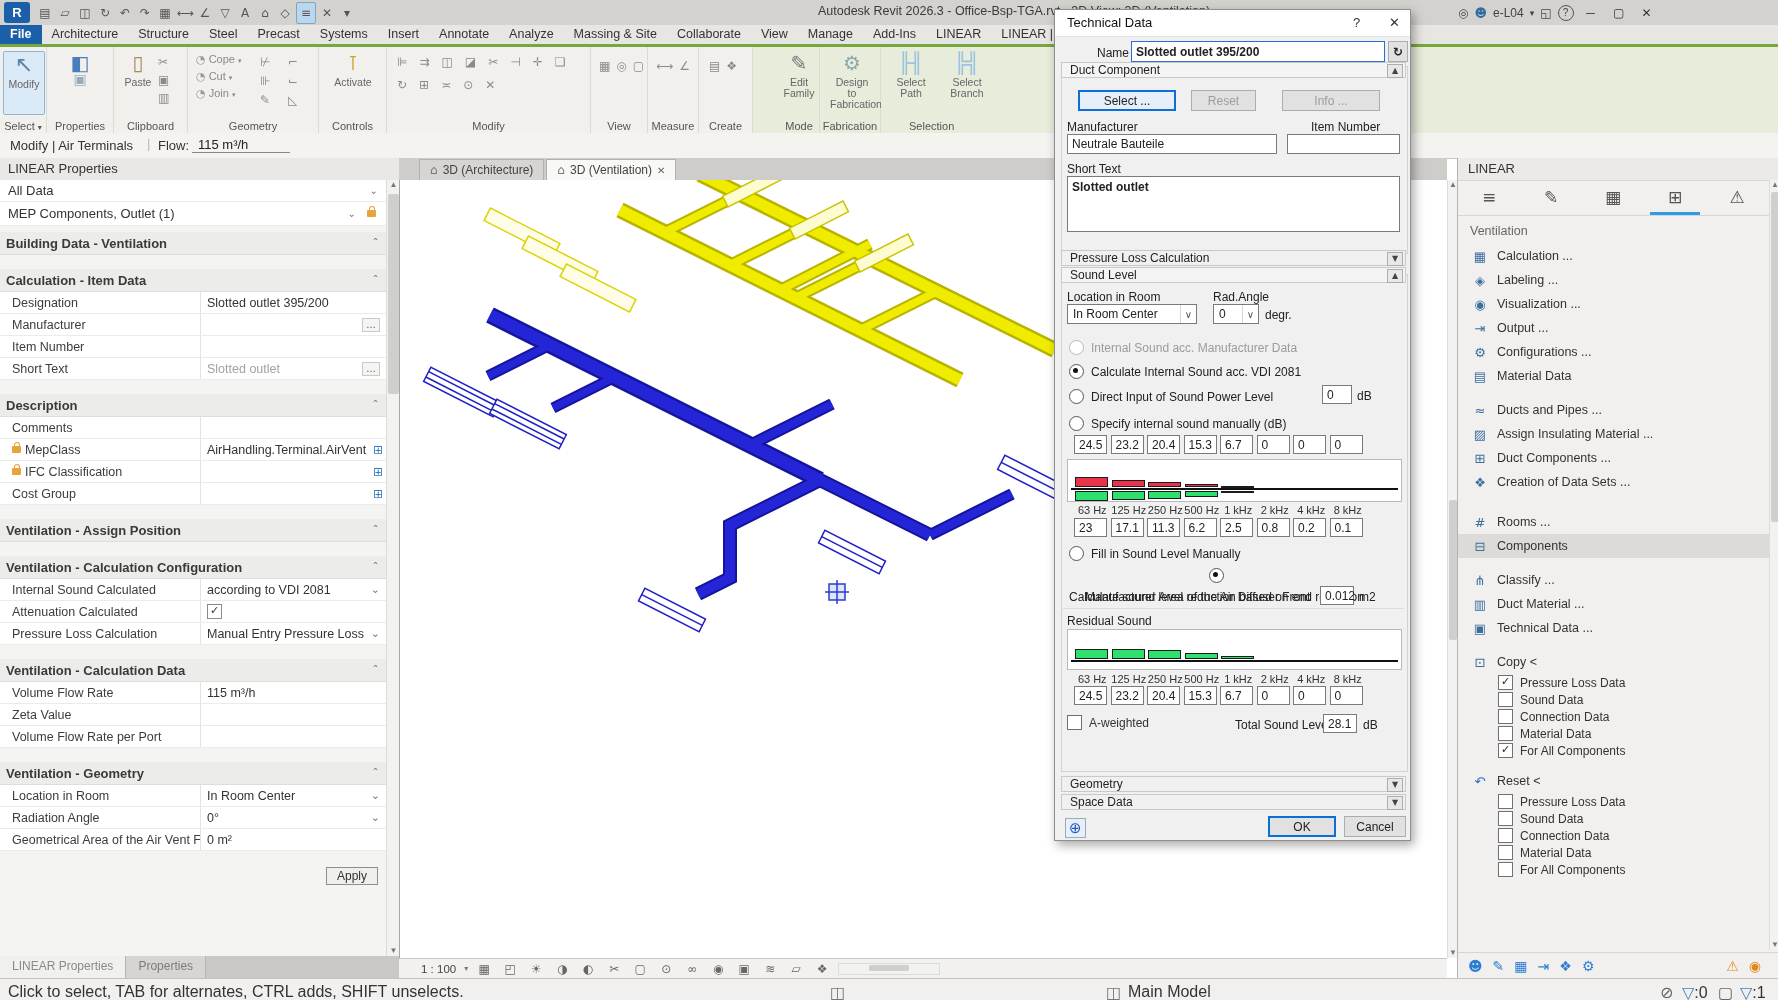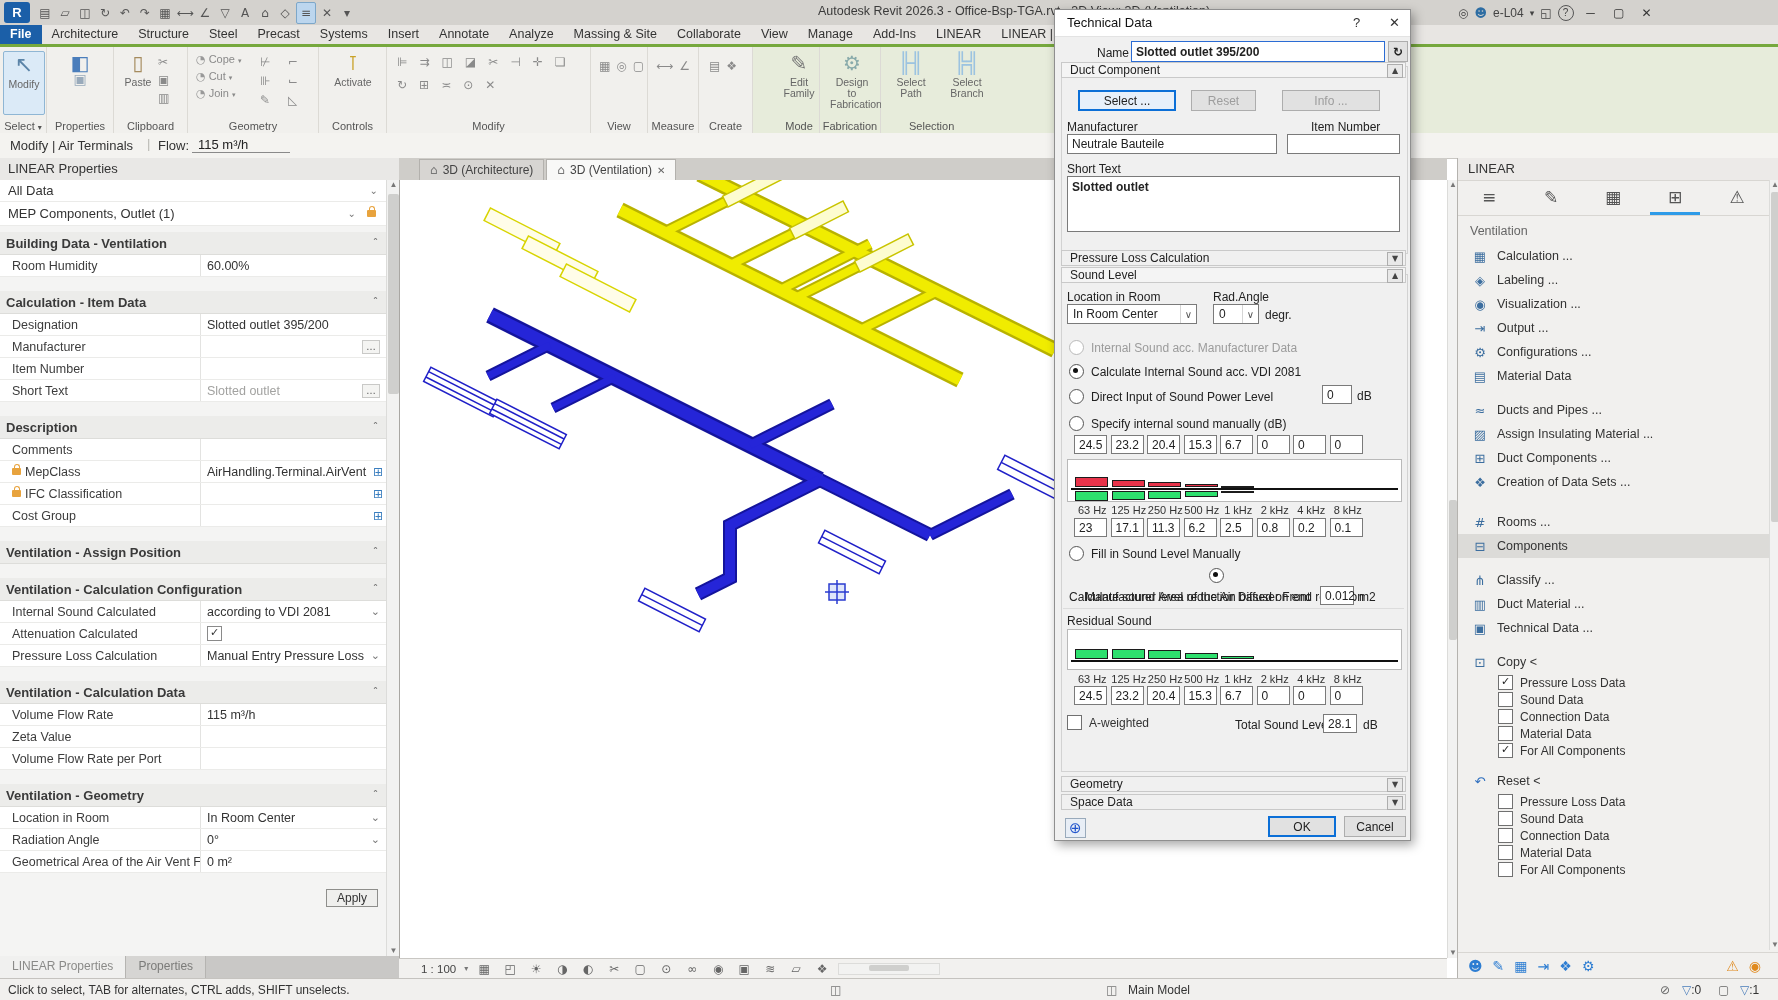--- a/index.html
+++ b/index.html
@@ -101,21 +101,21 @@
   .ritem{height:24px;display:flex;align-items:center;gap:9px;padding-left:14px;font-size:12.5px;color:#333;}
   .ritem.selected{background:#dcdbd8;}
   .ritem.gap{margin-top:16px;}
   .ritem.gap2{margin-top:10px;}
   .ricon{width:16px;text-align:center;color:#3c6e9f;font-size:13px;flex:none;}
   .ropt{height:17px;display:flex;align-items:center;gap:7px;padding-left:40px;font-size:12px;color:#333;}
   .rpbottom{position:absolute;left:0;bottom:0;width:321px;height:26px;border-top:1px solid #d8d6d2;display:flex;align-items:center;gap:10px;padding-left:10px;box-sizing:border-box;}
   .rbico{font-size:14px;color:#2d7dd2;}
   .rbico.warn{color:#e08a1e;}
   
-  .statusbar{left:0;top:978px;width:1778px;height:22px;background:#f1f0ee;border-top:1px solid #c5c3bf;font-size:12px;color:#333;}
+  .statusbar{left:0;top:978px;width:1778px;height:22px;background:#f1f0ee;border-top:1px solid #c5c3bf;font-size:16px;color:#333;}
 </style>
 </head>
 <body>
 
 <div id="app">
 
   <div class="abs titlebar">
     <div class="abs rlogo">R</div>
     <div class="abs qat">
       <span class="qico ico">▤</span>
@@ -286,28 +286,20 @@
         <span class="lock" style="position:absolute;right:10px;"></span>
       </div>
       <div style="height:6px;"></div>
 
       <div class="psec">
         <div class="psec-h">
             <span>Building Data - Ventilation</span>
             <span class="caretr ico">ˆ</span>
           </div>
         <div>
-            <div class="prow">
-            <div class="plab">
-                <span>Room Humidity</span>
-              </div>
-            <div class="pval">
-                <span>60.00%</span>
-              </div>
-          </div>
           </div>
       </div>
 
       <div class="psec">
         <div class="psec-h">
             <span>Calculation - Item Data</span>
             <span class="caretr ico">ˆ</span>
           </div>
         <div>
             <div class="prow">

